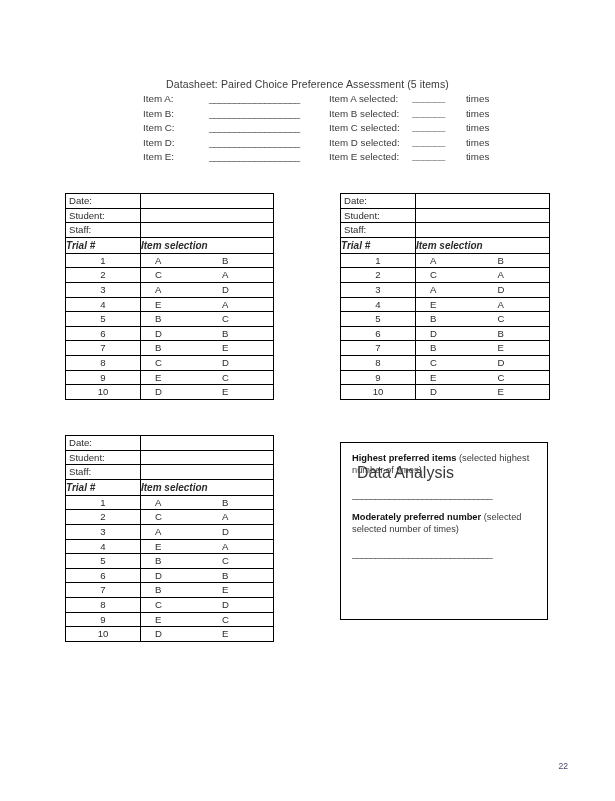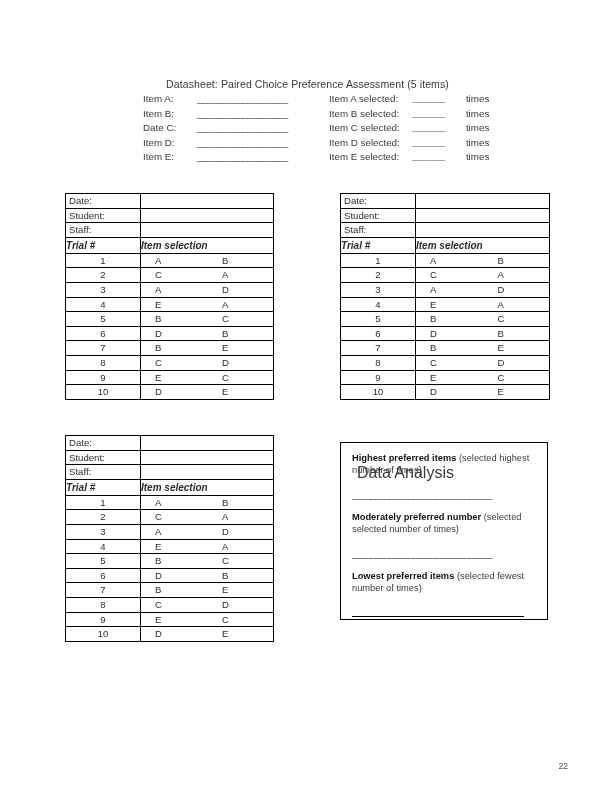--- a/index.html
+++ b/index.html
@@ -40,20 +40,21 @@
     align-items: baseline;
     height: 14.6px;
     font-size: 9.8px;
     color: #3a3a3a;
   }
   .item-left {
     width: 186px;
     display: flex;
     align-items: flex-start;
     white-space: nowrap;
+    gap: 12px;
   }
   .item-left .lbl { min-width: 44px; }
   .item-left .blank {
     display: inline-block;
     margin-left: 10px;
     letter-spacing: -0.4px;
   }
   .item-right {
     display: flex;
     align-items: baseline;
@@ -194,21 +195,21 @@
       <span class="blank">__________________</span>
     </span>
     <span class="item-right">
       <span class="lbl2">Item B selected:</span>
       <span class="blank2">______</span>
       <span>times</span>
     </span>
   </div>
   <div class="item-row">
     <span class="item-left">
-      <span class="lbl">Date C:</span>
+      <span class="lbl">Item C:</span>
       <span class="blank">__________________</span>
     </span>
     <span class="item-right">
       <span class="lbl2">Item C selected:</span>
       <span class="blank2">______</span>
       <span>times</span>
     </span>
   </div>
   <div class="item-row">
     <span class="item-left">
@@ -571,19 +572,15 @@
 
 <div class="analysis-box">
   <div class="an-block">
     <div class="an-text"><b>Highest preferred items</b><span> (selected highest number of times)</span></div>
     <div class="an-rule-dashed">______________________________</div>
   </div>
   <div class="an-block">
     <div class="an-text"><b>Moderately preferred number</b><span> (selected selected number of times)</span></div>
     <div class="an-rule-dashed">______________________________</div>
   </div>
-  <div class="an-block">
-    <div class="an-text"><b>Lowest preferred items</b><span> (selected fewest number of times)</span></div>
-    <div class="an-rule-solid"></div>
-  </div>
 </div>
 
 <div class="page-number">22</div>
 
 </body></html>

